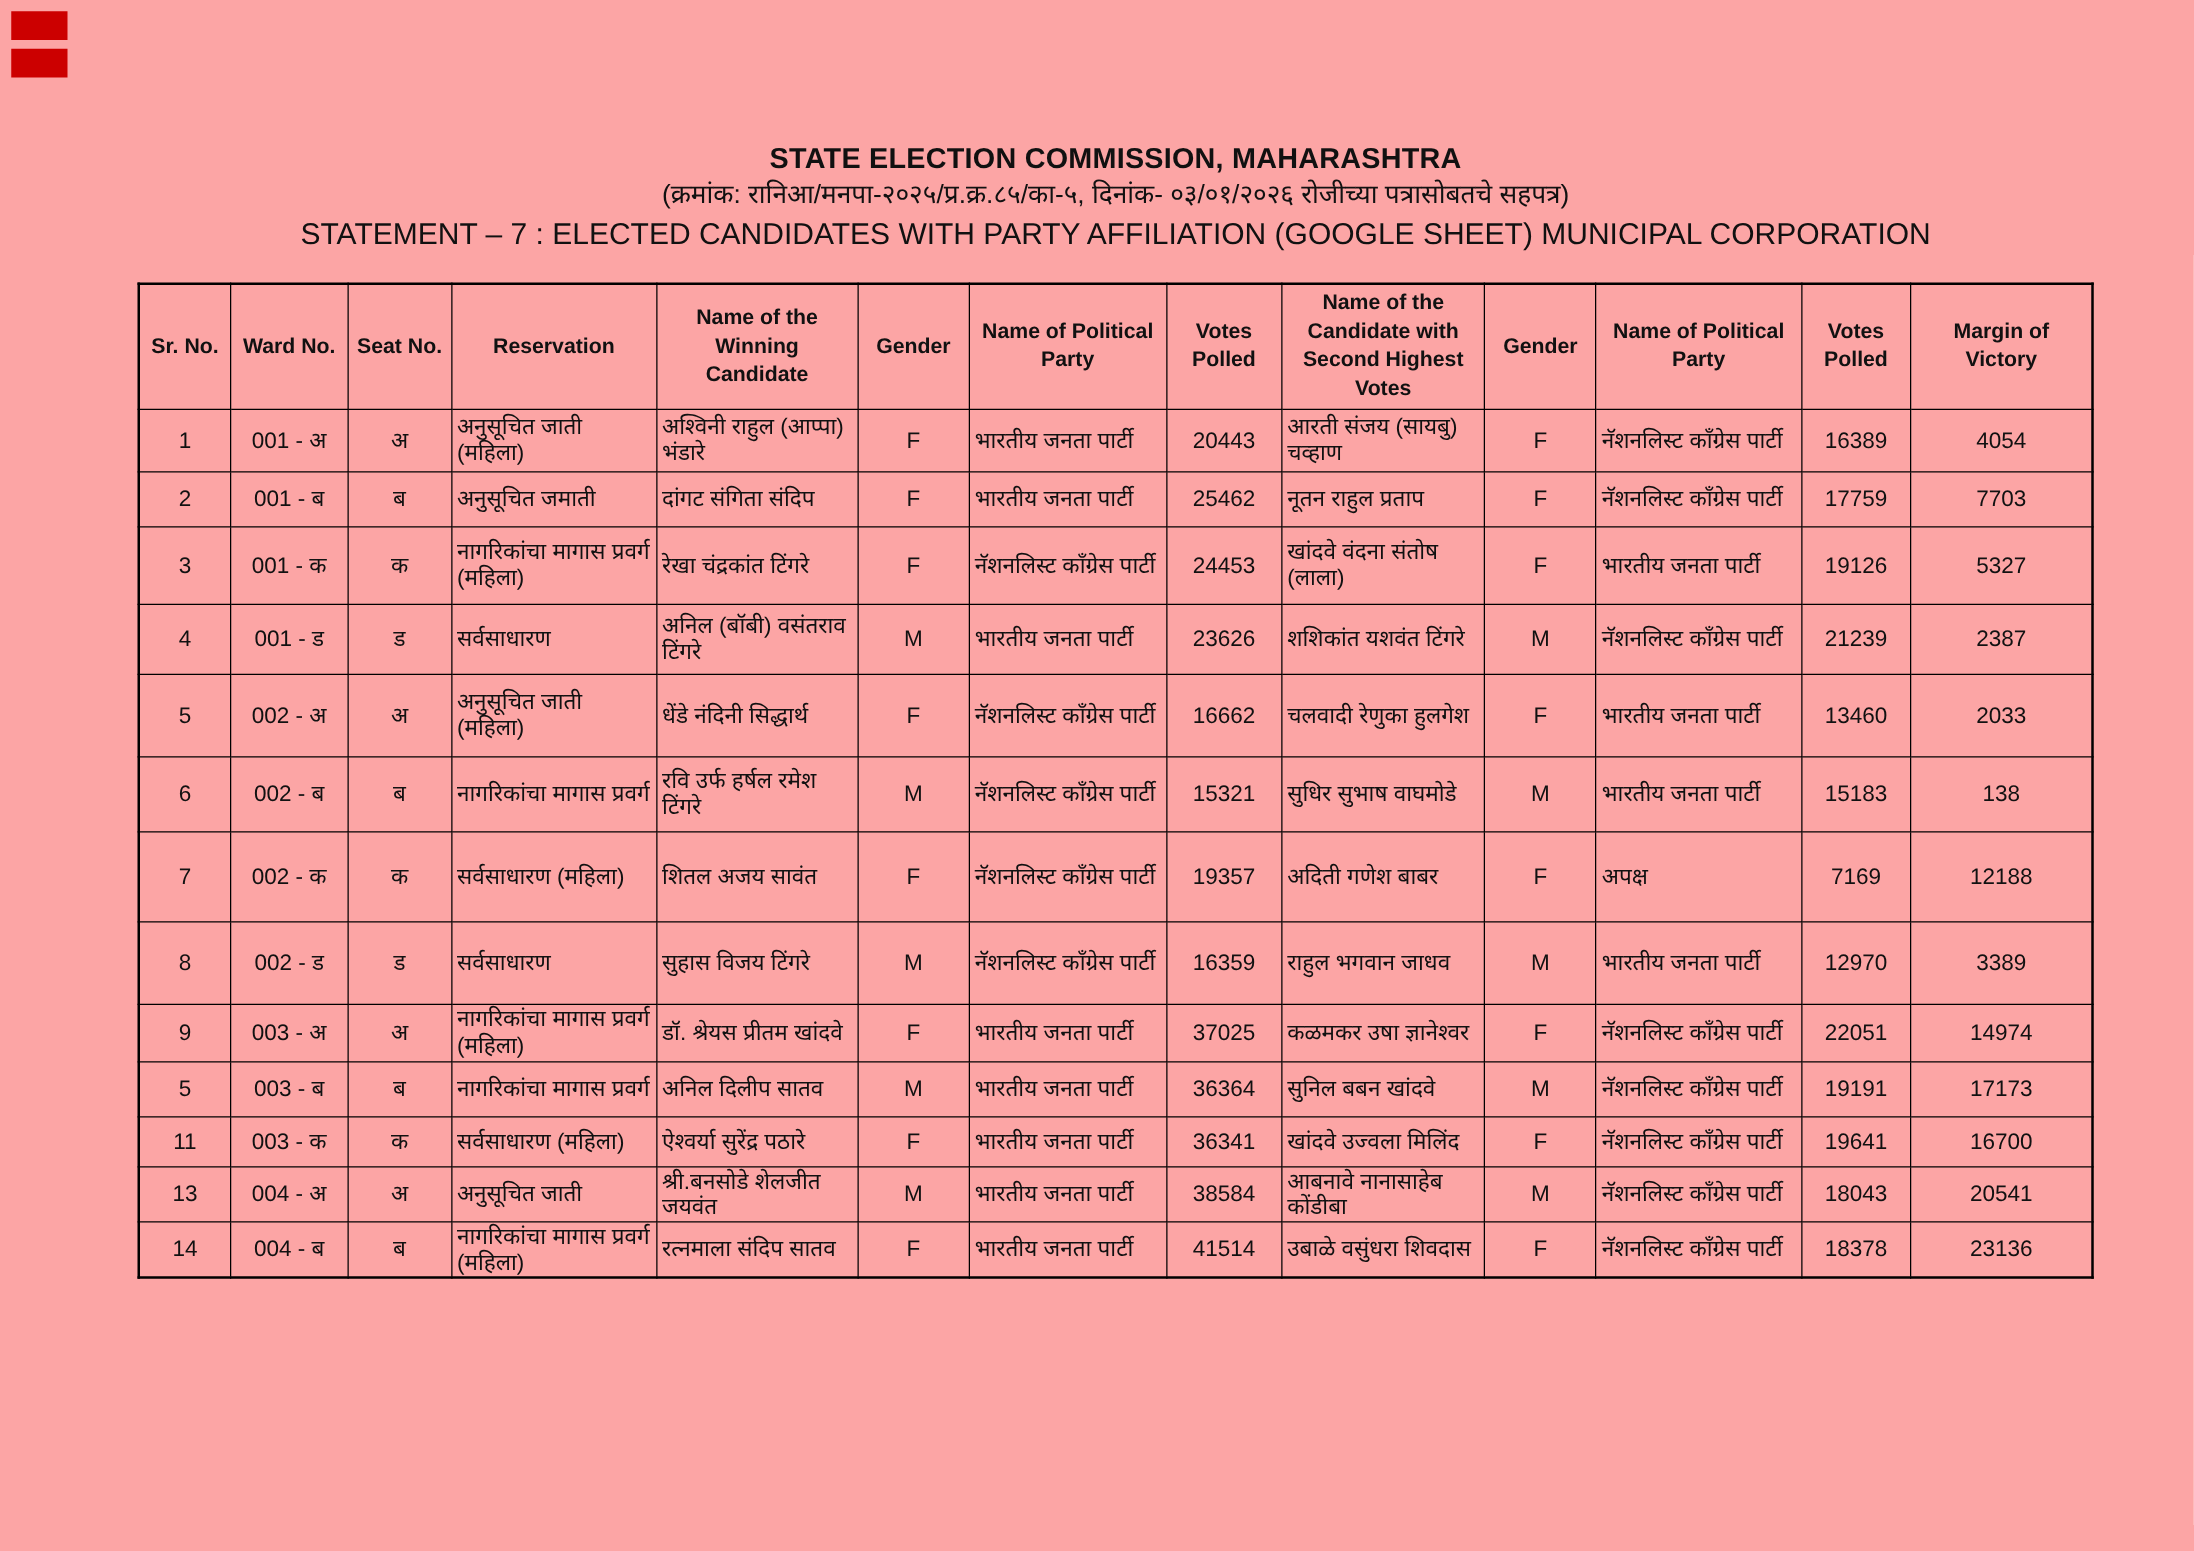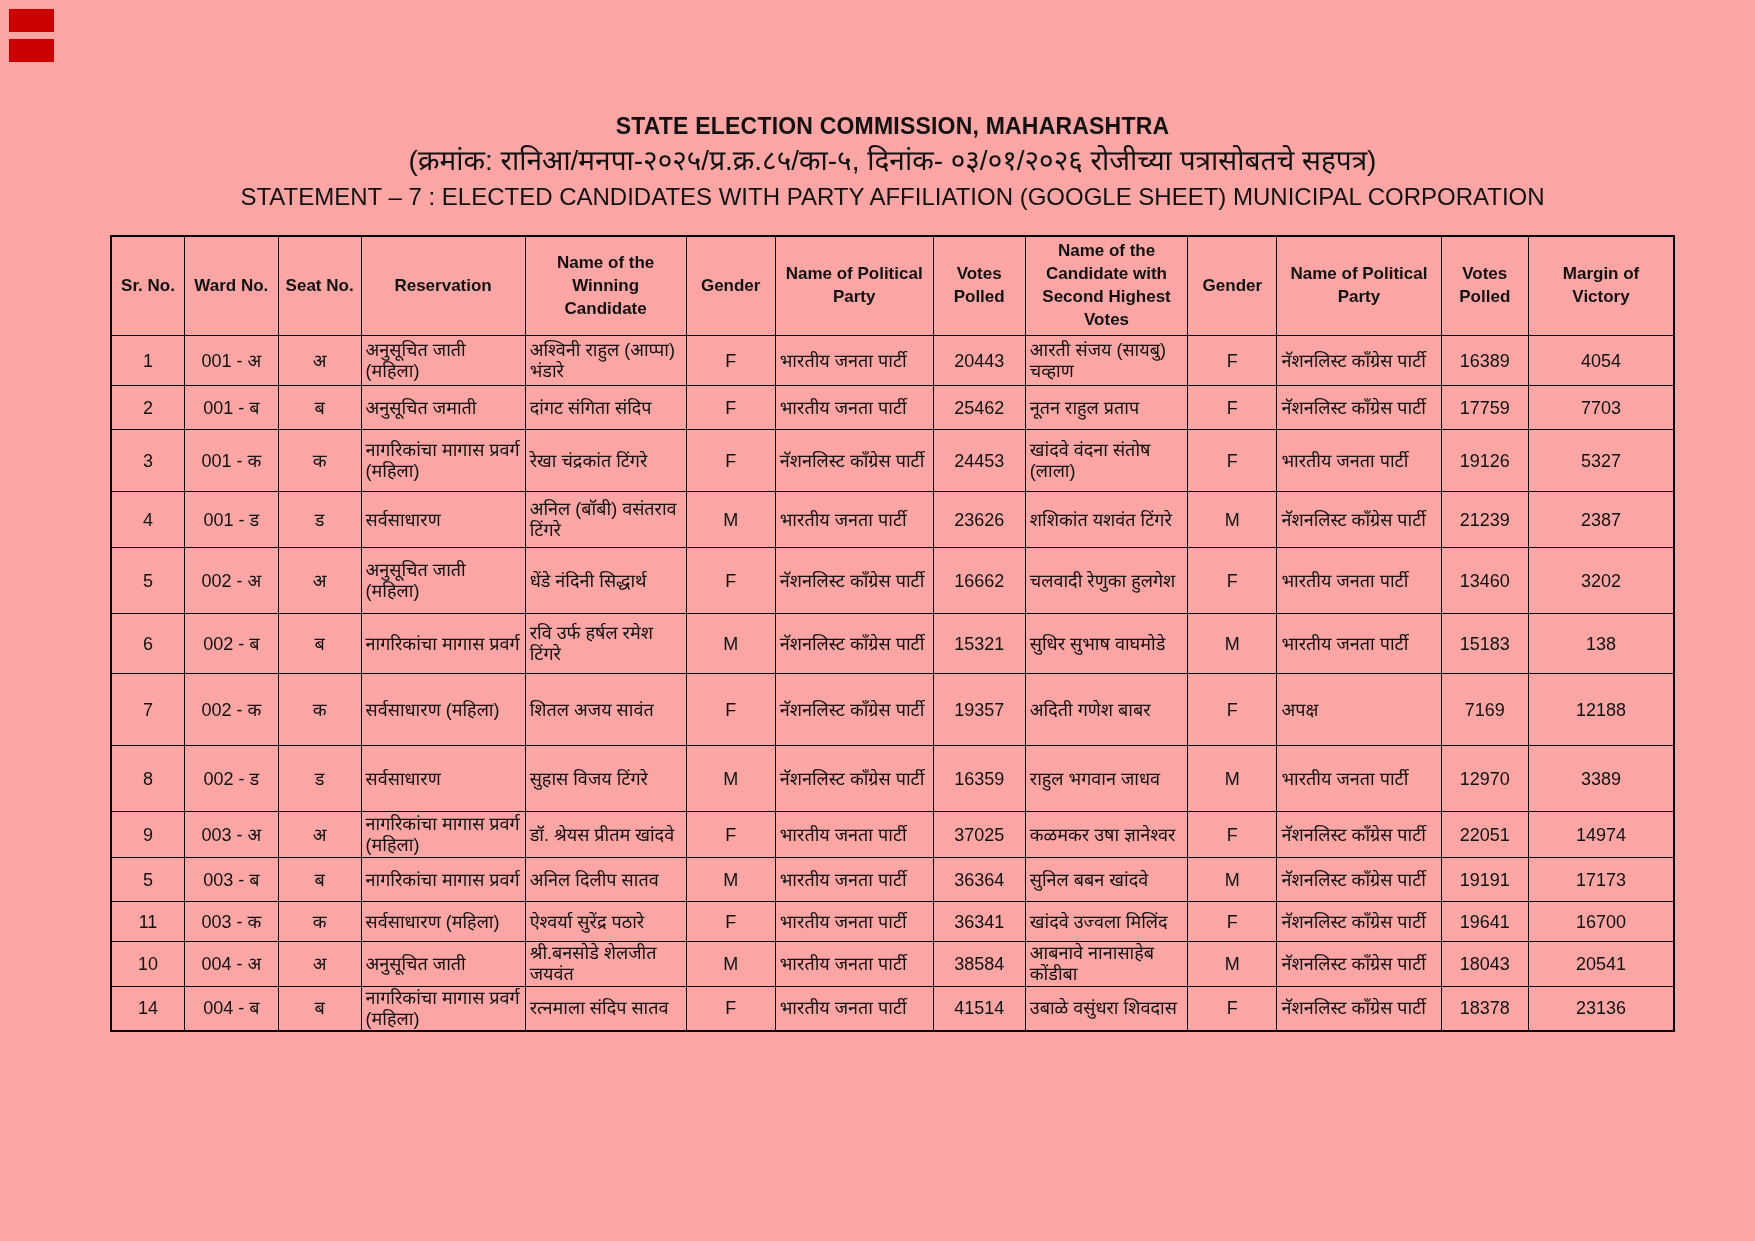--- a/index.html
+++ b/index.html
@@ -35,21 +35,21 @@
     margin-top: 112px;
     text-align: center;
     line-height: 1.28;
   }
   .doc-title {
     font-size: 23px;
     font-weight: bold;
     letter-spacing: 0.2px;
   }
   .doc-subtitle {
-    font-size: 28px;
+    font-size: 21px;
     margin-top: 2px;
     text-align: center;
   }
   .doc-line3 {
     font-size: 19px;
     margin-top: 3px;
   }
   .doc-line4 {
     font-size: 24px;
     margin-top: 3px;
@@ -215,21 +215,21 @@
             <td class="c">अ</td>
             <td class="l">अनुसूचित जाती (महिला)</td>
             <td class="l">धेंडे नंदिनी सिद्धार्थ</td>
             <td class="c">F</td>
             <td class="l">नॅशनलिस्ट काँग्रेस पार्टी</td>
             <td class="c">16662</td>
             <td class="l">चलवादी रेणुका हुलगेश</td>
             <td class="c">F</td>
             <td class="l">भारतीय जनता पार्टी</td>
             <td class="c">13460</td>
-            <td class="c">3202</td>
+            <td class="c">2033</td>
           </tr>
           <tr>
             <td class="c">6</td>
             <td class="c">002 - ब</td>
             <td class="c">ब</td>
             <td class="l">नागरिकांचा मागास प्रवर्ग</td>
             <td class="l">रवि उर्फ हर्षल रमेश टिंगरे</td>
             <td class="c">M</td>
             <td class="l">नॅशनलिस्ट काँग्रेस पार्टी</td>
             <td class="c">15321</td>
@@ -308,21 +308,21 @@
             <td class="c">F</td>
             <td class="l">भारतीय जनता पार्टी</td>
             <td class="c">36341</td>
             <td class="l">खांदवे उज्वला मिलिंद</td>
             <td class="c">F</td>
             <td class="l">नॅशनलिस्ट काँग्रेस पार्टी</td>
             <td class="c">19641</td>
             <td class="c">16700</td>
           </tr>
           <tr>
-            <td class="c">10</td>
+            <td class="c">13</td>
             <td class="c">004 - अ</td>
             <td class="c">अ</td>
             <td class="l">अनुसूचित जाती</td>
             <td class="l">श्री.बनसोडे शेलजीत जयवंत</td>
             <td class="c">M</td>
             <td class="l">भारतीय जनता पार्टी</td>
             <td class="c">38584</td>
             <td class="l">आबनावे नानासाहेब कोंडीबा</td>
             <td class="c">M</td>
             <td class="l">नॅशनलिस्ट काँग्रेस पार्टी</td>

